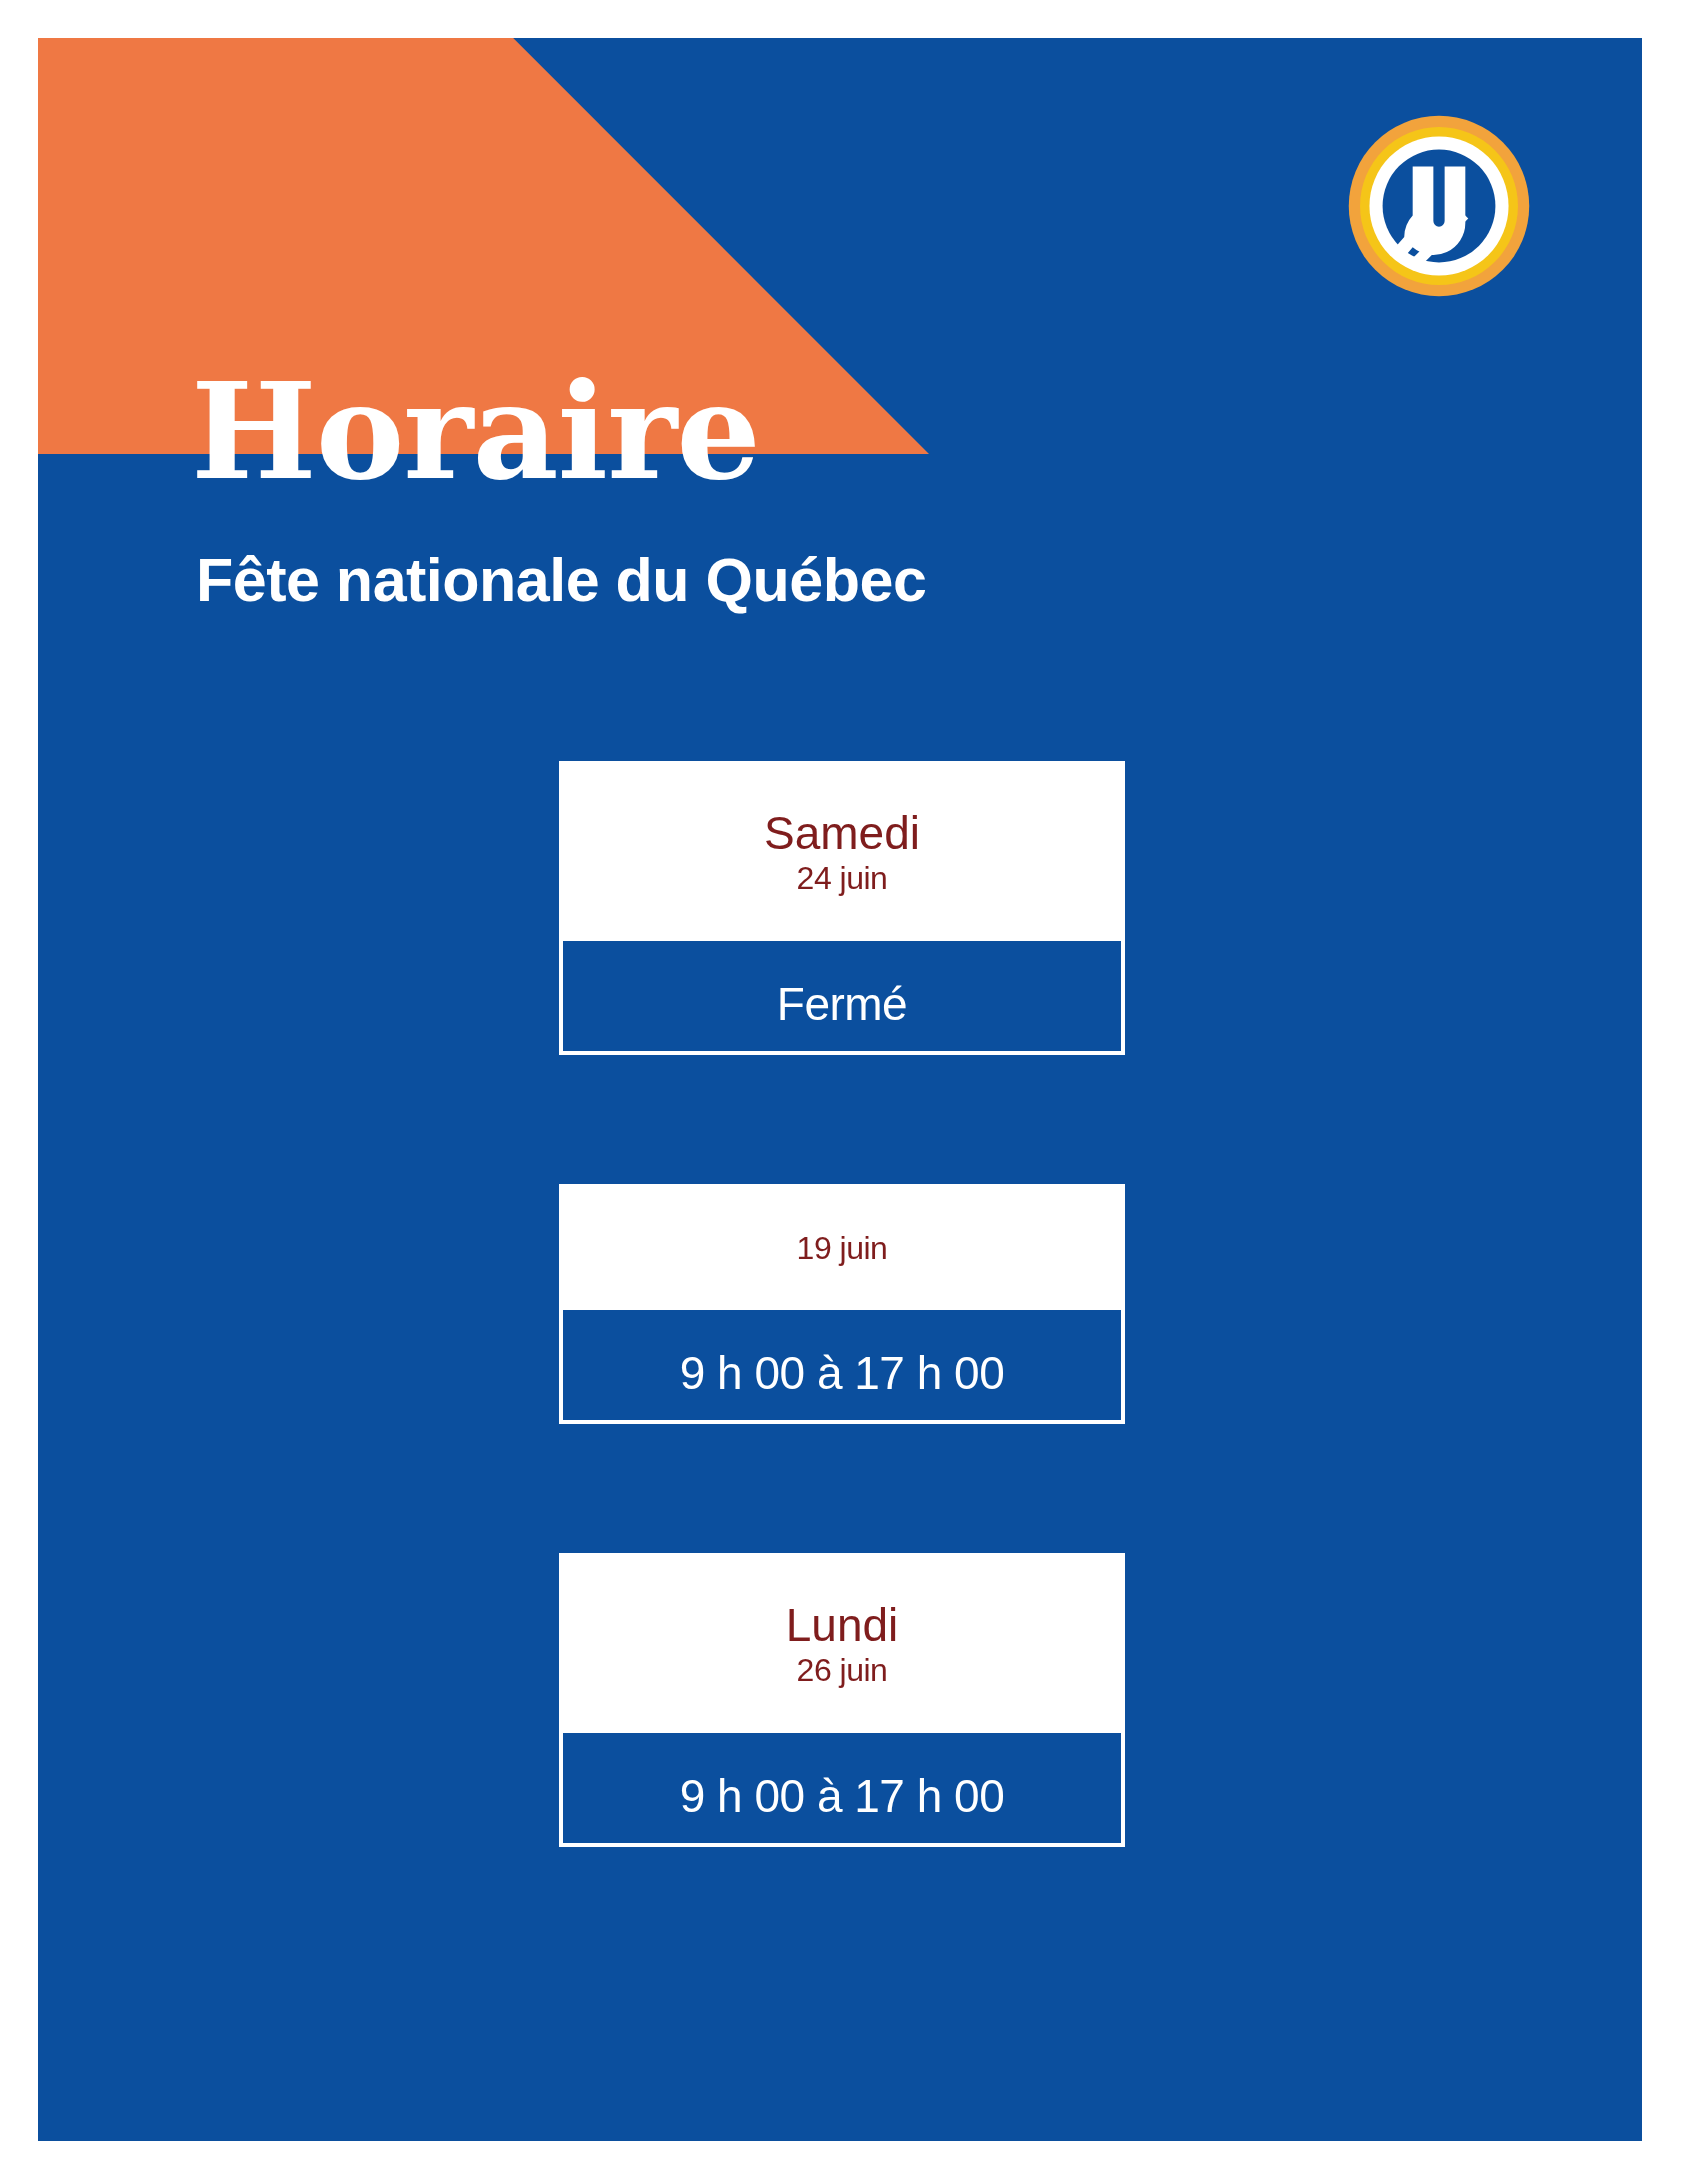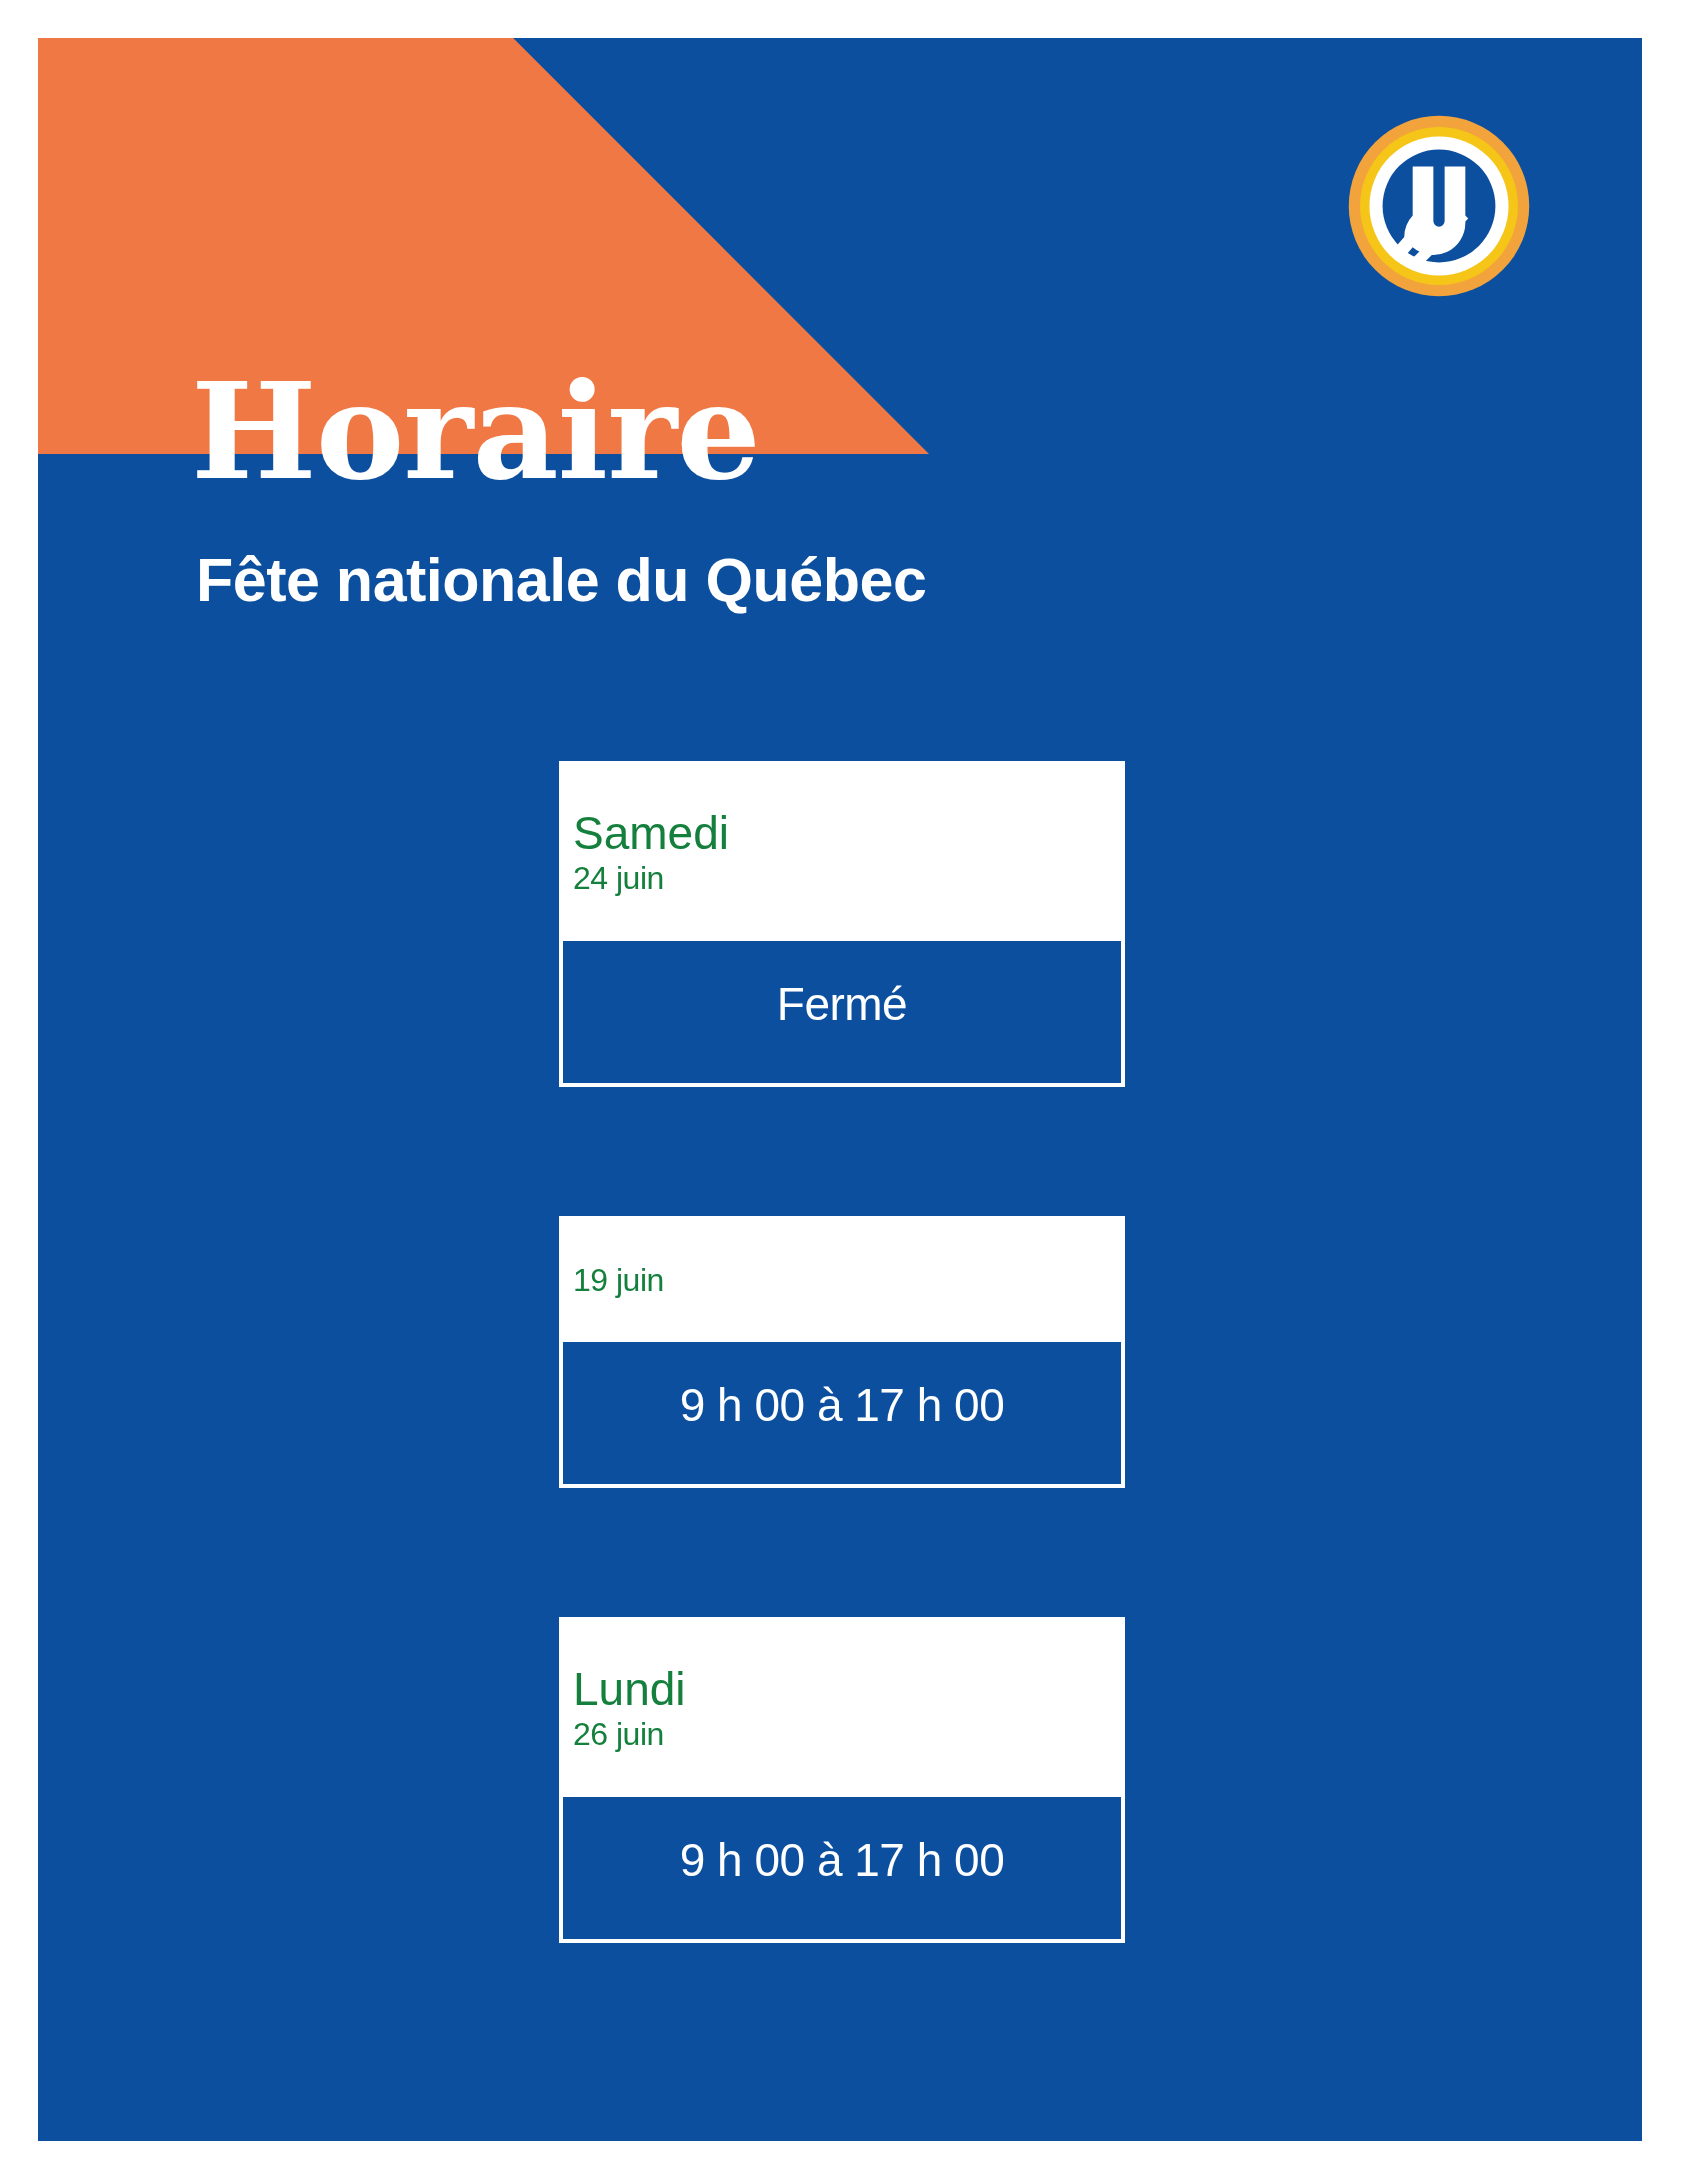--- a/index.html
+++ b/index.html
@@ -77,21 +77,22 @@
   .card {
     position: relative;
     width: 566px;
     margin: 0 auto 129px auto;
     border: 4px solid #ffffff;
     box-sizing: border-box;
   }
 
   .card-day {
     background: #ffffff;
-    color: #15803d;
+    color: #7f1d1d;
+    text-align: center;
     padding: 42px 10px 40px 10px;
   }
 
   .card-day .dayname {
     font-size: 46px;
     font-weight: 400;
     line-height: 1.15;
     letter-spacing: 0px;
   }
 
@@ -100,21 +101,21 @@
     font-weight: 400;
     line-height: 1.15;
     letter-spacing: -0.5px;
   }
 
   .card-hours {
     background: #0B4F9E;
     color: #ffffff;
     text-align: center;
     border-top: 4px solid #ffffff;
-    padding: 36px 10px 52px 10px;
+    padding: 36px 10px 20px 10px;
     font-size: 46px;
     font-weight: 400;
     letter-spacing: -0.5px;
   }
 </style>
 </head>
 <body>
 
 <div class="poster">
 

